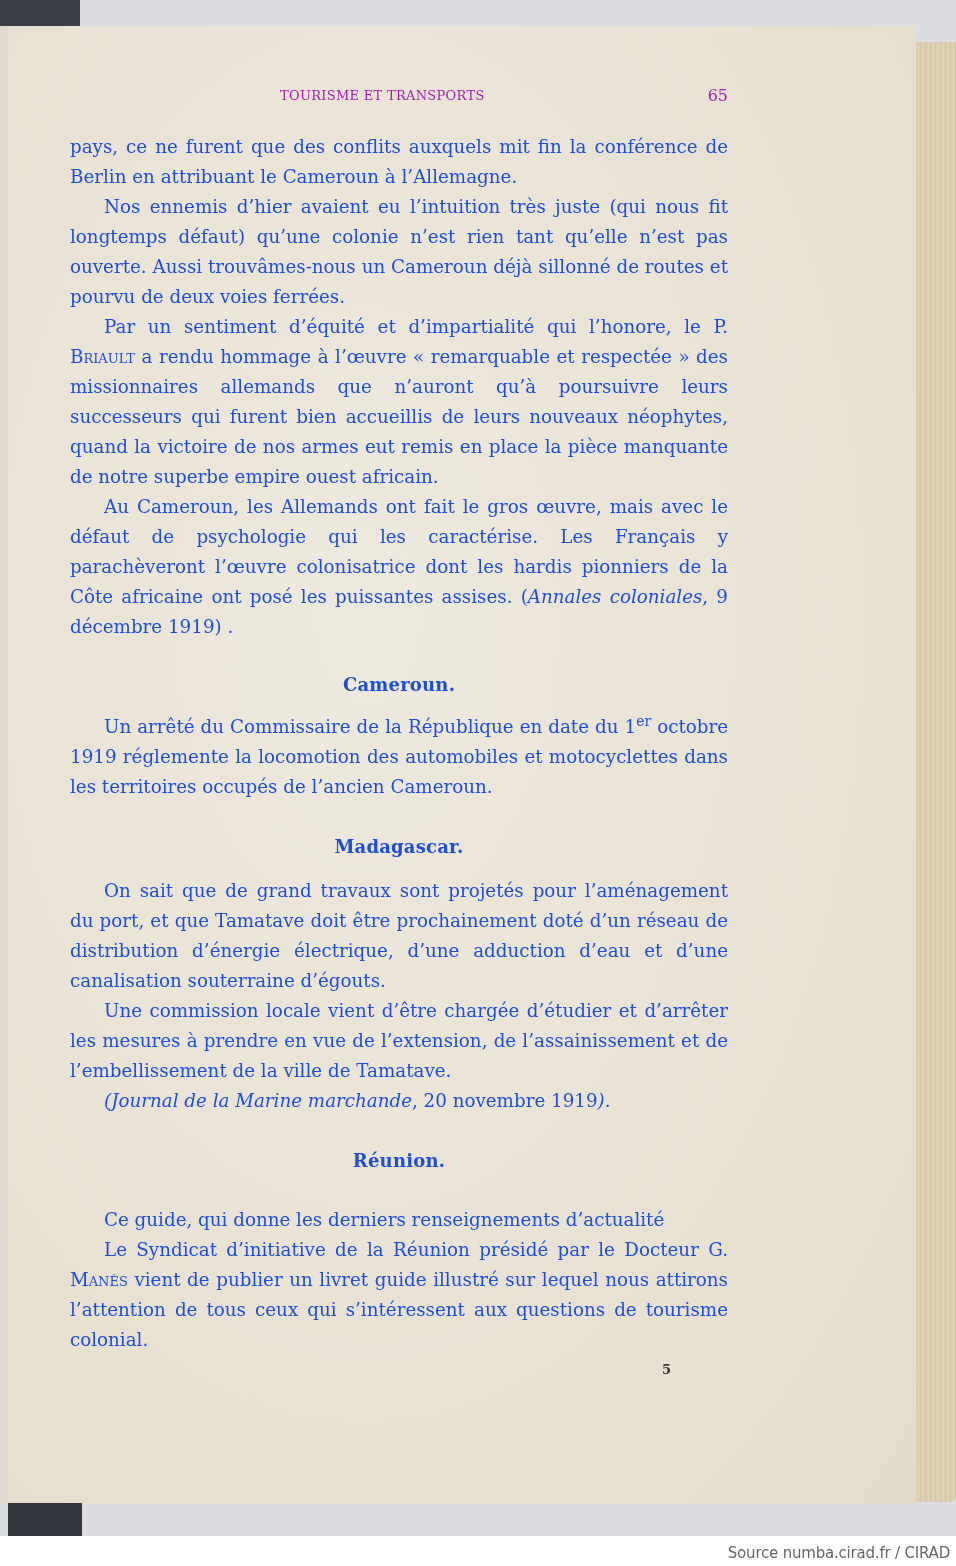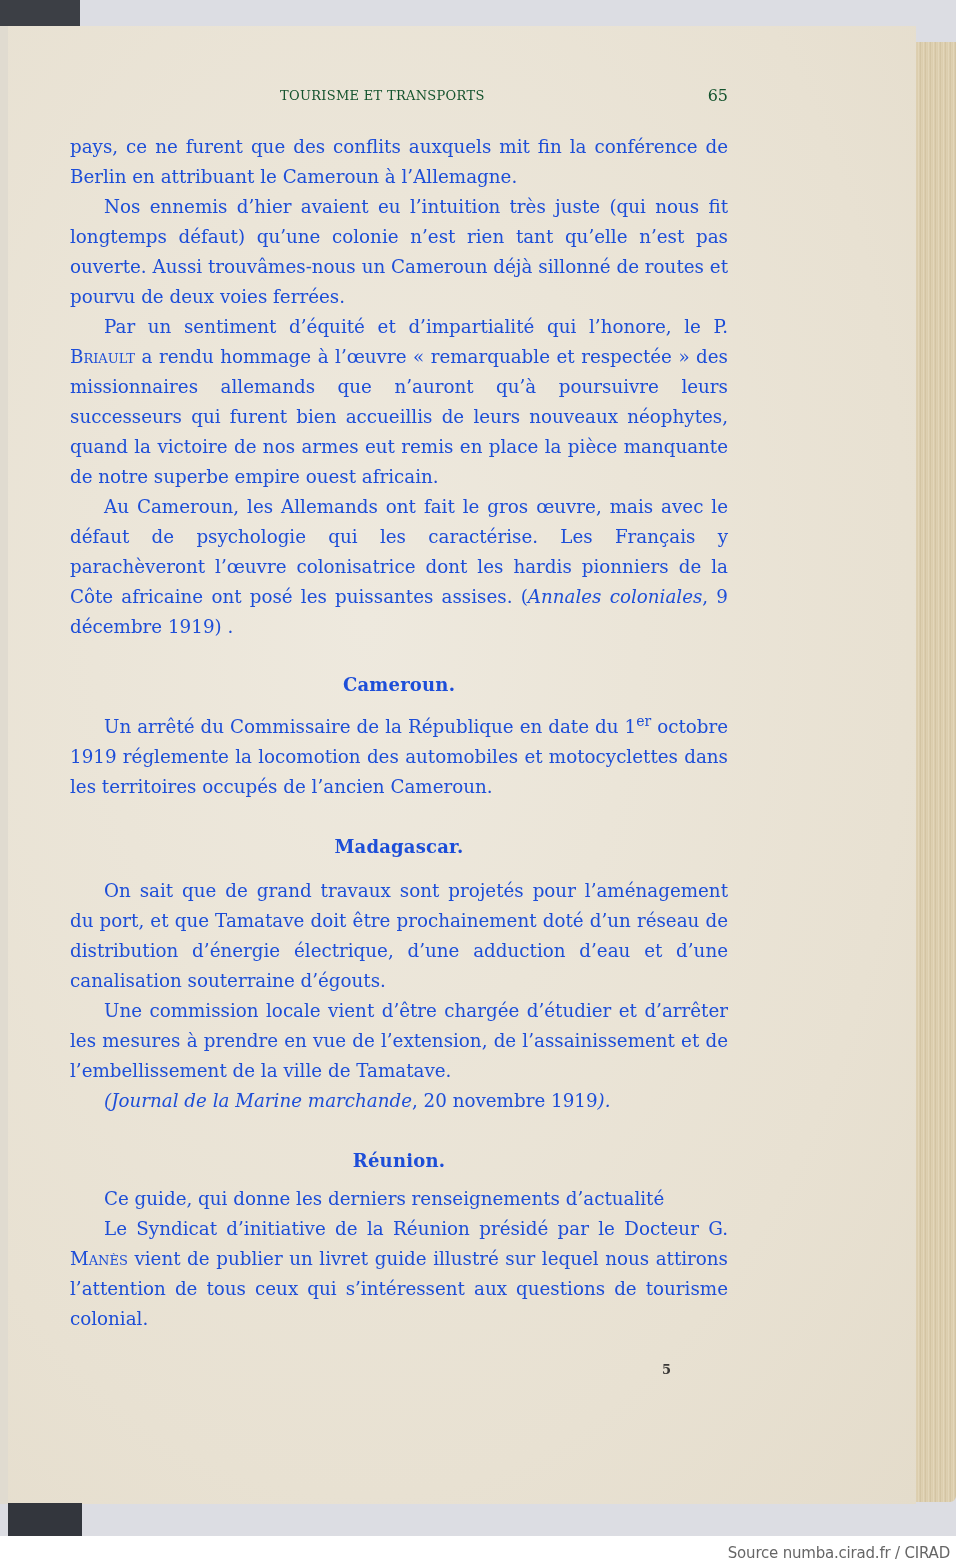--- a/index.html
+++ b/index.html
@@ -29,21 +29,21 @@
       position: absolute; left: 0; top: 26px; width: 916px; height: 1478px;
       background: #ebe5d9;
       background-image: radial-gradient(ellipse at 40% 40%, #eee9de 0%, #e8e1d2 70%, #e4dccb 100%);
     }
     .page-edge {
       position: absolute; left: 0; top: 26px; width: 8px; height: 1478px;
       background: #e0dbd0;
     }
     .running-head {
       position: absolute; top: 88px; left: 70px; width: 660px; height: 20px;
-      color: #14532d;
+      color: #a21caf;
     }
     .running-title {
       position: absolute; left: 210px; top: 0;
       font-size: 13px; letter-spacing: 0.3px;
     }
     .folio {
       position: absolute; right: 2px; top: -2px; font-size: 16px;
     }
     .text-block {
       position: absolute; left: 70px; top: 132px; width: 658px;
@@ -56,21 +56,21 @@
     .text-block p.indent { text-indent: 34px; }
     .text-block p.cite { padding-left: 34px; font-style: italic; }
     .sc { font-variant: small-caps; }
     .heading {
       text-align: center; font-weight: bold; font-size: 18px;
       font-family: "DejaVu Serif", serif;
       letter-spacing: 0.2px;
     }
     .h1 { margin-top: 28px; margin-bottom: 12px; }
     .h2 { margin-top: 30px; margin-bottom: 14px; }
-    .h3 { margin-top: 30px; margin-bottom: 8px; }
+    .h3 { margin-top: 30px; margin-bottom: 29px; }
     .signature {
       position: absolute; left: 662px; top: 1362px; font-size: 13px; font-weight: bold;
       color: #3a3836;
     }
     .source-credit {
       position: absolute; right: 6px; top: 1544px;
       font-family: "DejaVu Sans", sans-serif; font-size: 15px; color: #666666;
       letter-spacing: -0.2px;
     }
     i { font-style: italic; }

